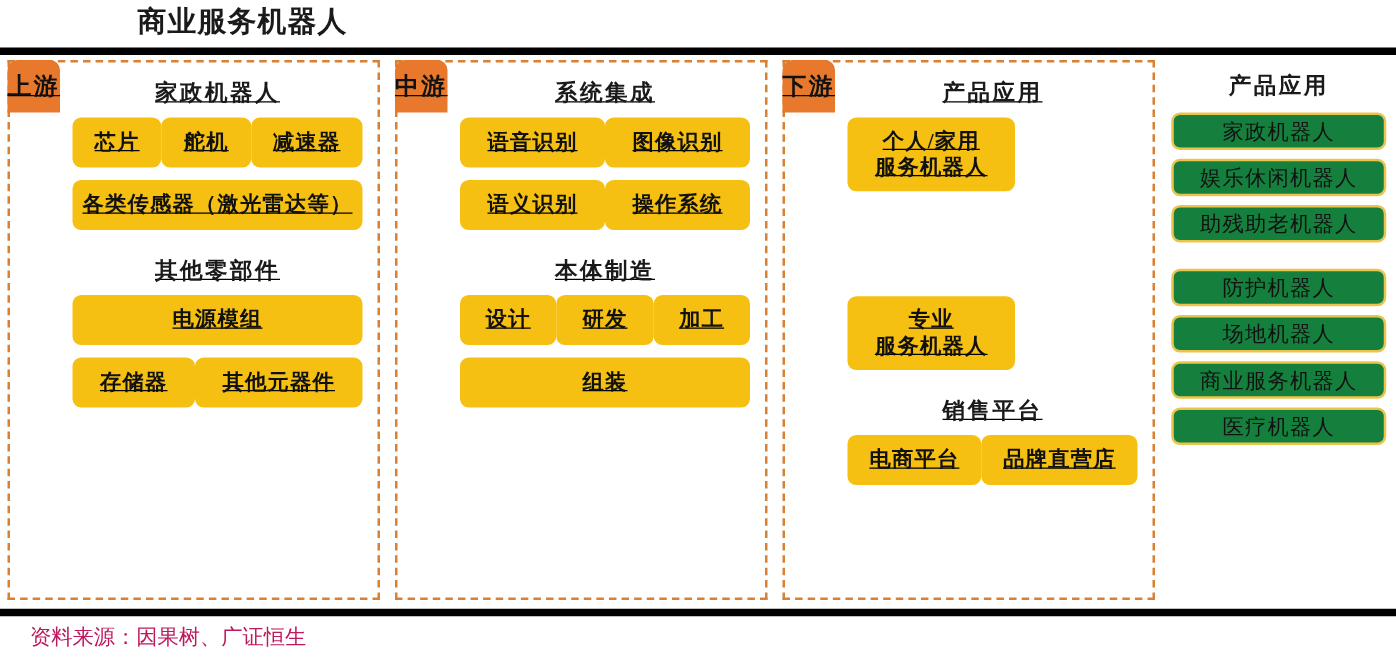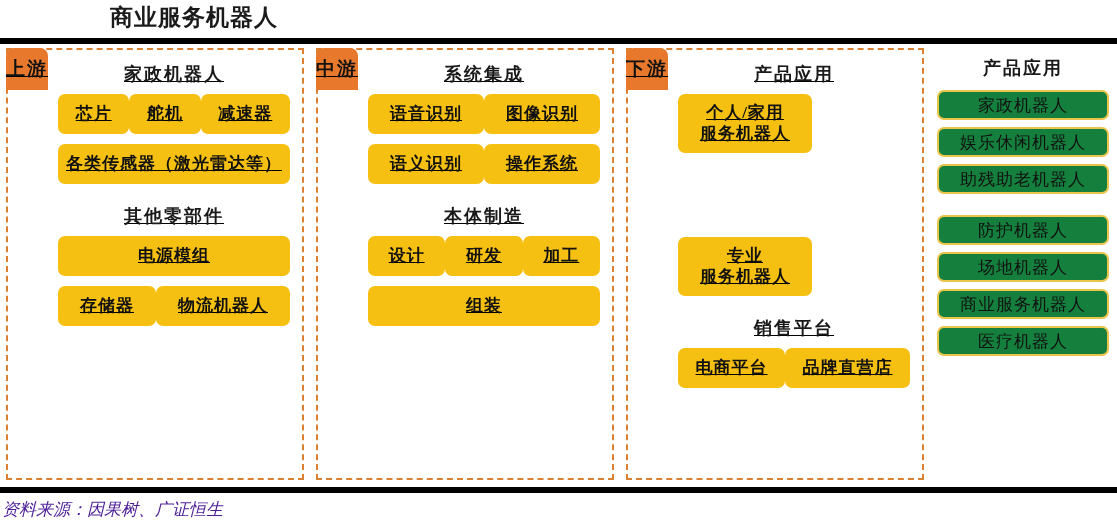--- a/index.html
+++ b/index.html
@@ -17,22 +17,22 @@
     font-size: 23px; font-weight: 700; color: #1a1a1a;
     letter-spacing: 1px; white-space: nowrap;
   }
 
   
   .rule-top    { position: absolute; left: 0; top: 38px;  width: 1117px; height: 6px; background: #000; }
   .rule-bottom { position: absolute; left: 0; top: 487px; width: 1117px; height: 6px; background: #000; }
 
   
   .footer {
-    position: absolute; left: 2px; top: 498px;
-    font-size: 17px; color: #4c1d95; white-space: nowrap; font-style: italic;
+    position: absolute; left: 24px; top: 498px;
+    font-size: 17px; color: #be185d; white-space: nowrap;
   }
 
   
   .chain { position: absolute; left: 0; top: 48px; width: 930px; height: 436px; display: flex; }
 
   .col { position: relative; height: 100%; }
   .col-up   { width: 310px; }
   .col-mid  { width: 310px; }
   .col-down { width: 310px; }
 
@@ -118,21 +118,21 @@
           <div class="row">
             <div class="chip wide">各类传感器（激光雷达等）</div>
           </div>
 
           <div class="group-title">其他零部件</div>
           <div class="row">
             <div class="chip">电源模组</div>
           </div>
           <div class="row">
             <div class="chip">存储器</div>
-            <div class="chip">物流机器人</div>
+            <div class="chip">其他元器件</div>
           </div>
 
         </div>
       </div>
     </div>
 
     <div class="col col-mid">
       <div class="col-inner">
         <div class="col-head">中游</div>
         <div class="col-body">

